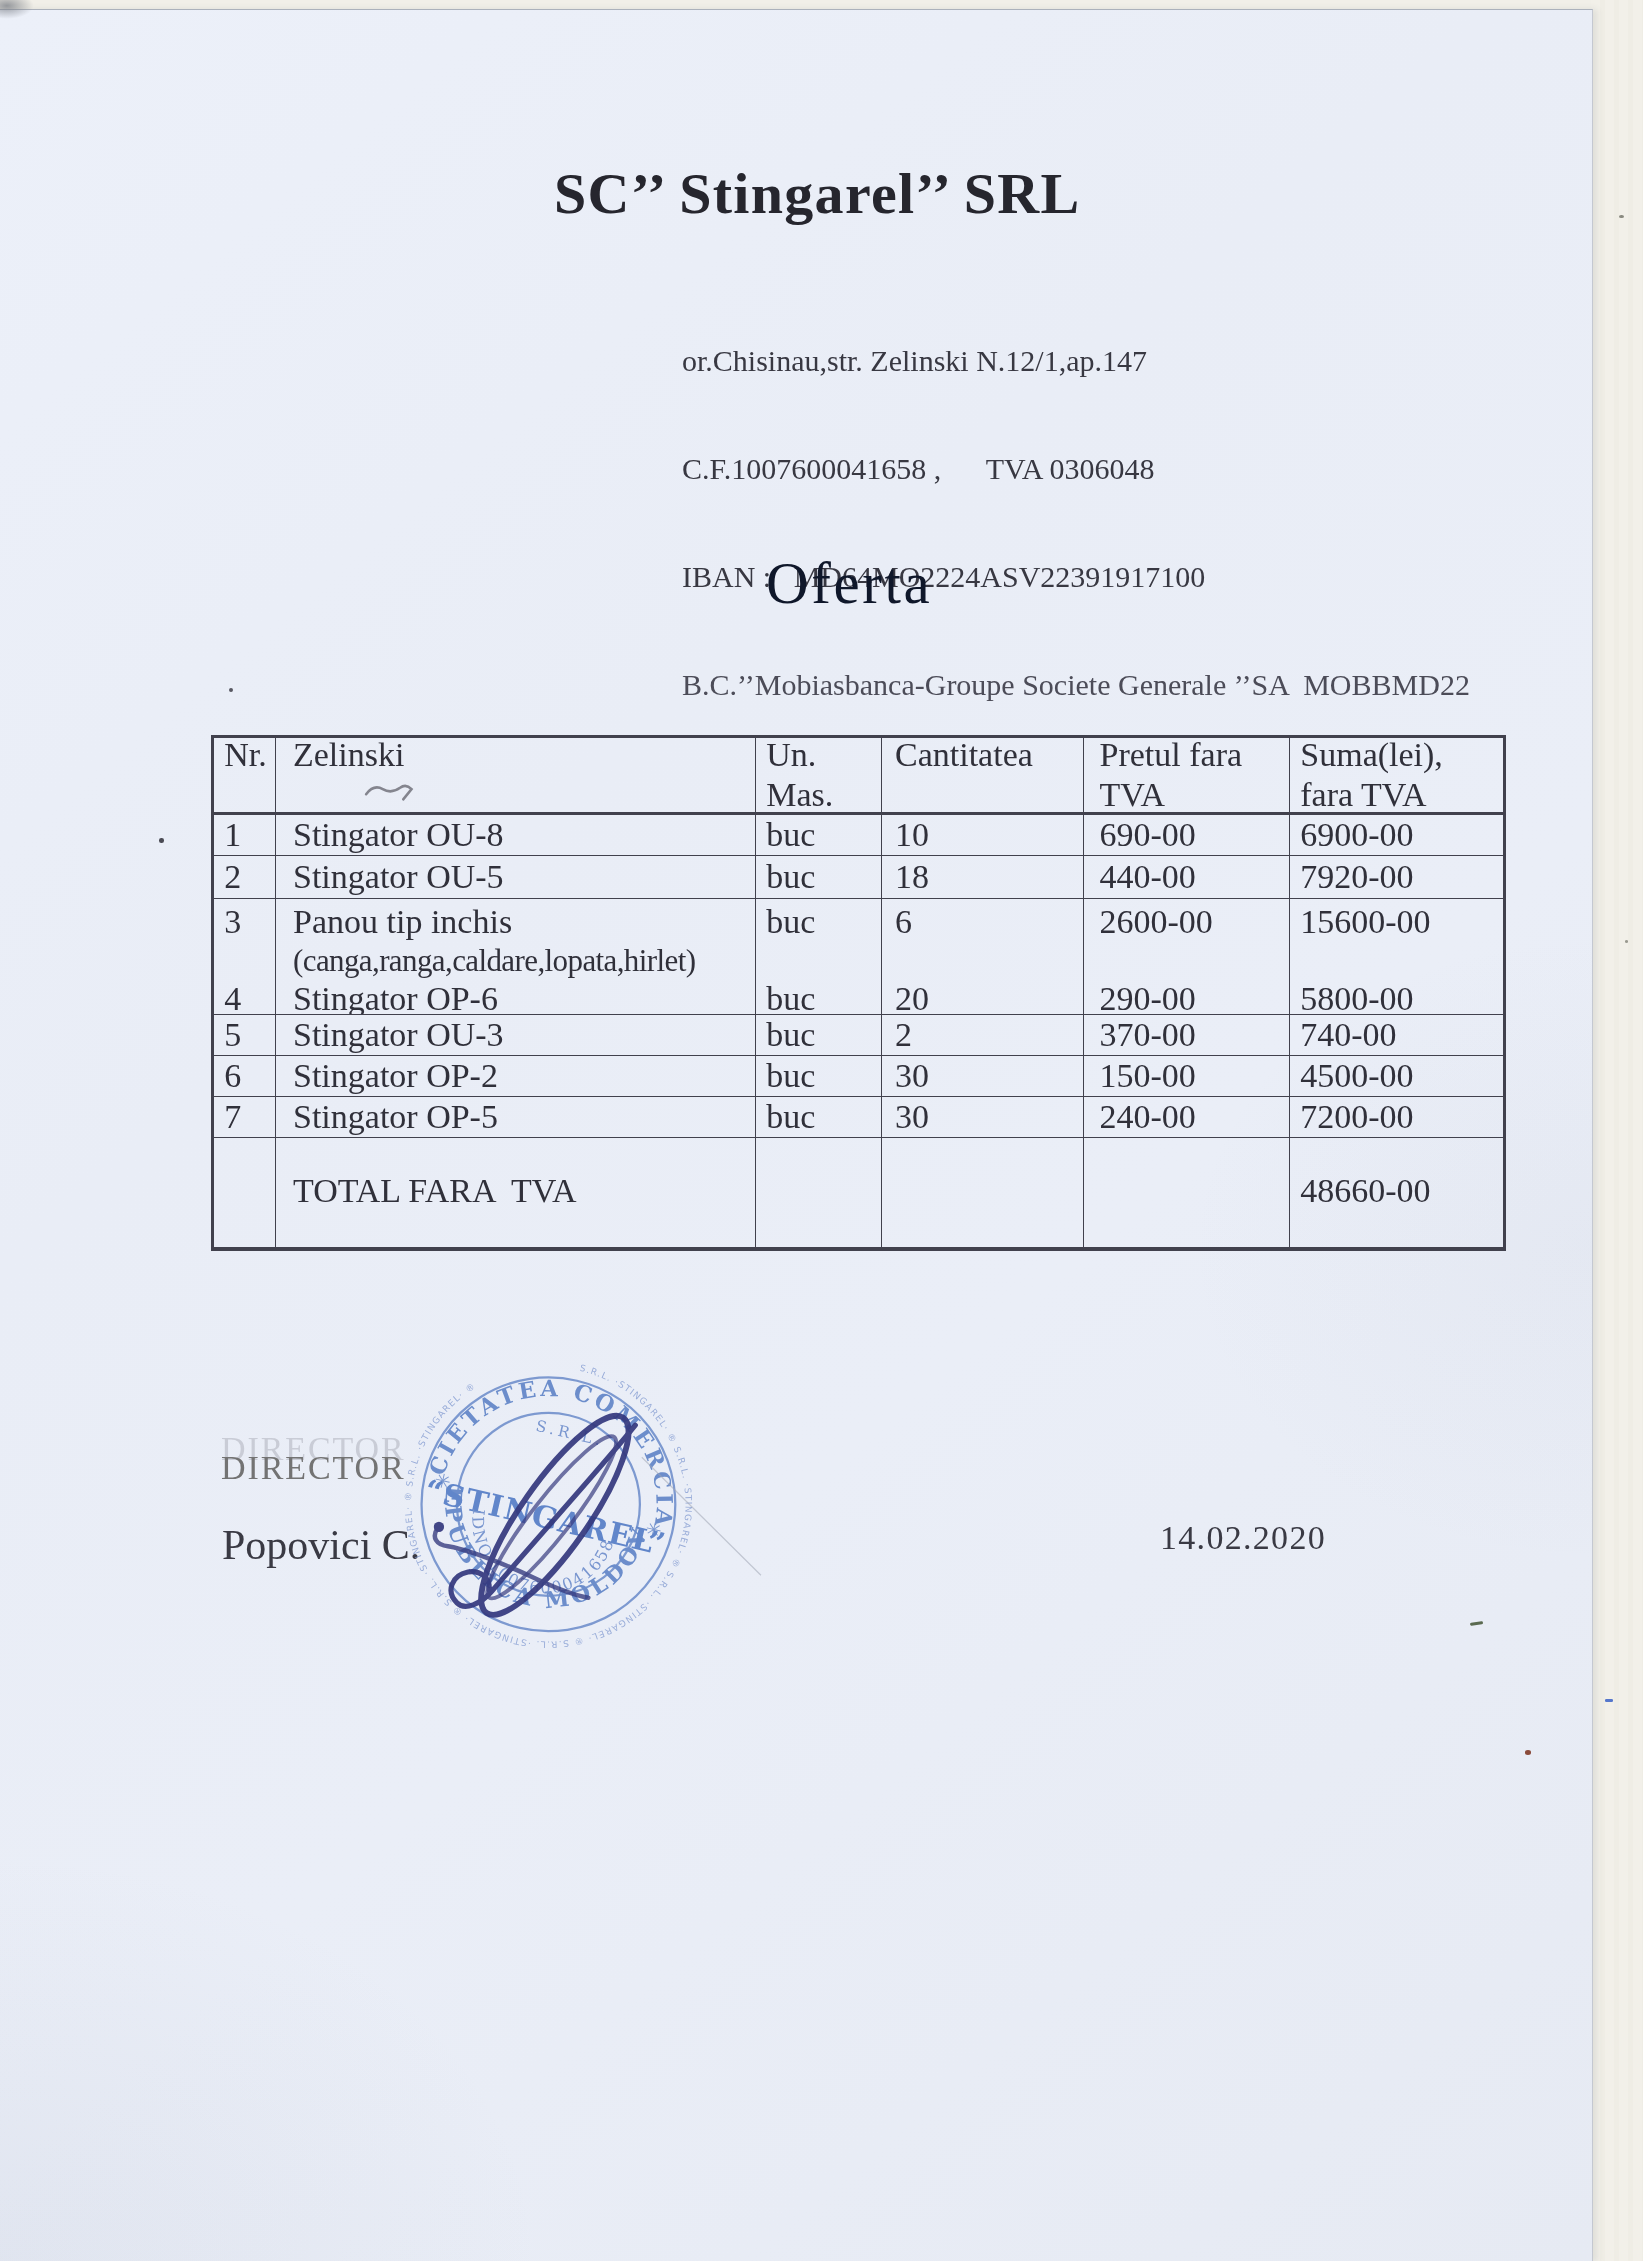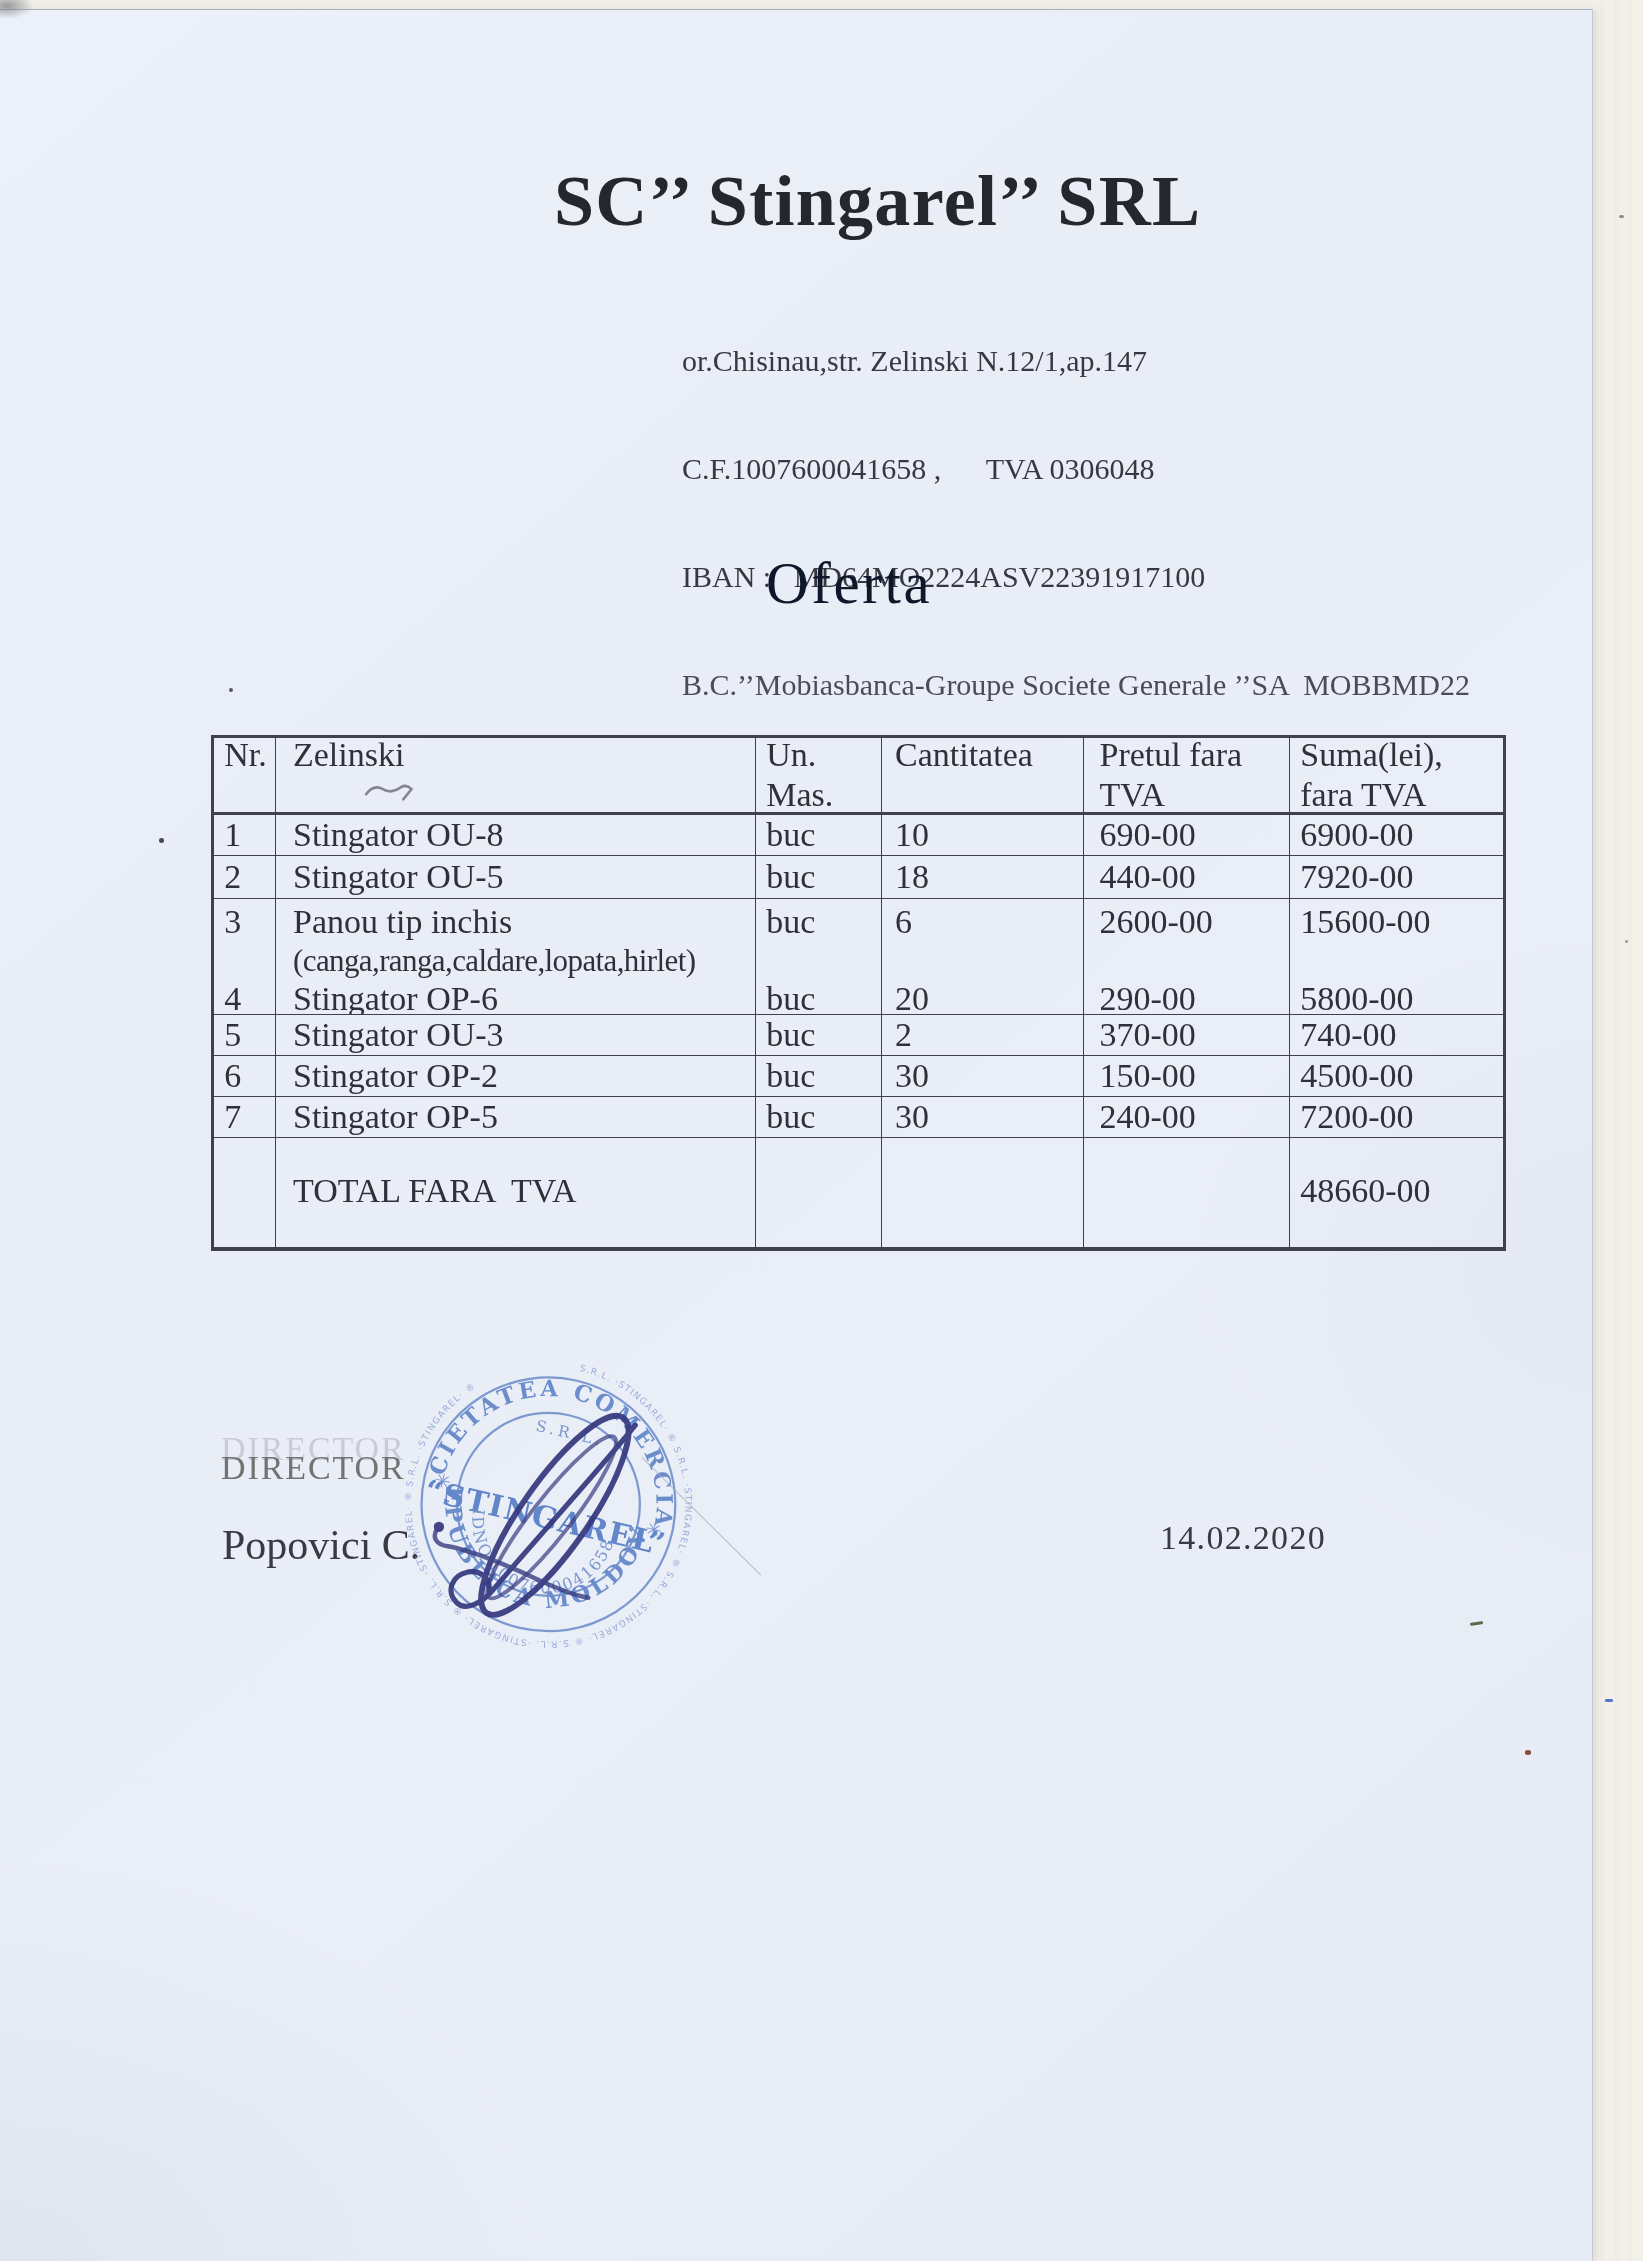--- a/index.html
+++ b/index.html
@@ -12,21 +12,21 @@
   .paper{position:absolute;left:0;top:9px;width:1592px;height:2252px;
         background:linear-gradient(140deg,#ecf0f9 0%,#e9edf6 35%,#eaeef7 60%,#e6eaf3 100%);
         border-top:1.3px solid #abb1bb;border-right:1.9px solid #c4c8d1;
         box-shadow:3.9px 0 6.4px rgba(60,65,80,0.10);}
   .paper::after{content:"";position:absolute;inset:0;pointer-events:none;
         background:radial-gradient(773px 580px at 0% 100%,rgba(140,150,175,0.10),transparent 70%),
                    radial-gradient(580px 451px at 100% 55%,rgba(150,158,180,0.06),transparent 70%);}
   .smudge{position:absolute;left:0;top:0;width:34px;height:19.3px;
         background:radial-gradient(ellipse at 20% 30%,rgba(120,124,132,0.75),rgba(120,124,132,0) 70%);}
   .company-title{position:absolute;left:554px;top:160px;white-space:pre;
-        font-size:72px;font-weight:bold;letter-spacing:1.3px;color:#26262e;}
+        font-size:58px;font-weight:bold;letter-spacing:1.3px;color:#26262e;}
   .company-info{position:absolute;left:682px;top:271px;white-space:pre;
         font-size:30px;line-height:36px;color:#383842;}
   .company-info .faded{color:#4c4c58;}
   .doc-title{position:absolute;left:766px;top:549px;font-size:59px;letter-spacing:2.6px;color:#0f172a;}
   
   .offer-table{position:absolute;left:211px;top:735px;border-collapse:collapse;table-layout:fixed;
         width:1293px;font-size:34px;color:#30303a;}
   .offer-table td{border:1.9px solid #41414d;vertical-align:middle;overflow:hidden;}
   .offer-table{border:3.2px solid #41414d;border-bottom-width:4.5px;}
   tr.h td{height:66px;vertical-align:top;border-bottom-width:3.2px;line-height:32px;}

